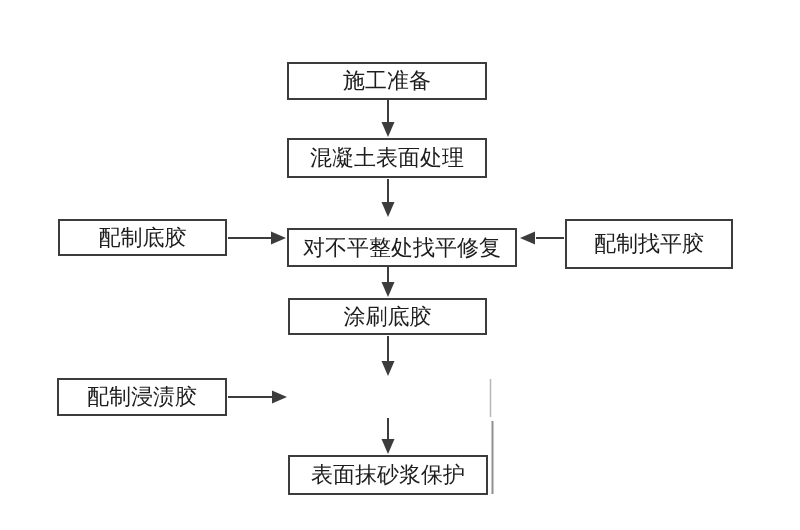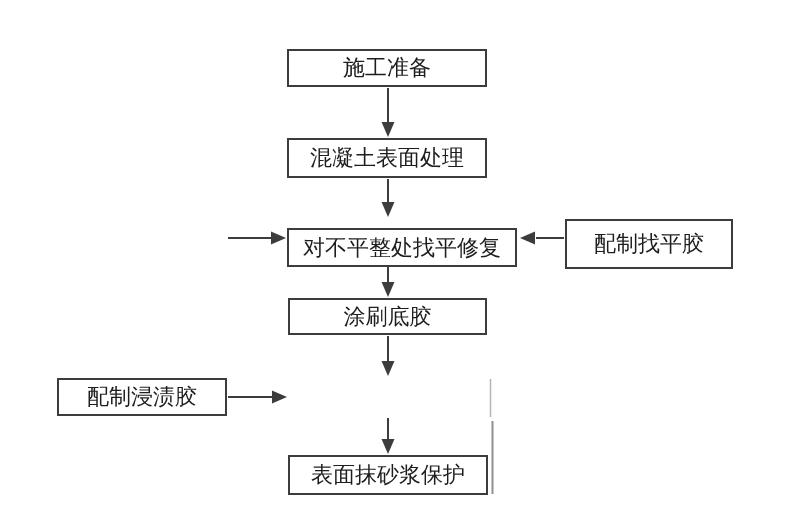--- a/index.html
+++ b/index.html
@@ -78,28 +78,31 @@
       <line x1="228" y1="397" x2="273" y2="397" stroke-width="2"></line>
       <polygon points="287,397 272,390.5 272,403.5" stroke="none"></polygon>
     </g>
 
     <g>
       <line x1="490.5" y1="379" x2="490.5" y2="417" stroke="#b5b5b5" stroke-width="1.5"></line>
       <line x1="492.5" y1="421" x2="492.5" y2="494" stroke="#8f8f8f" stroke-width="2"></line>
     </g>
   </svg>
 
-  <div class="node" style="left:287px; top:49px; width:200px; height:38px;">
+  <div class="node" style="left:287px; top:62px; width:200px; height:38px;">
     <span>施工准备</span>
   </div>
 
   <div class="node" style="left:287px; top:138px; width:200px; height:40px;">
     <span>混凝土表面处理</span>
   </div>
 
+  <div class="node" style="left:58px; top:219px; width:169px; height:37px;">
+    <span>配制底胶</span>
+  </div>
 
   <div class="node" style="left:287px; top:228px; width:230px; height:39px;">
     <span>对不平整处找平修复</span>
   </div>
 
   <div class="node" style="left:565px; top:219px; width:168px; height:50px;">
     <span>配制找平胶</span>
   </div>
 
   <div class="node" style="left:288px; top:298px; width:199px; height:37px;">

